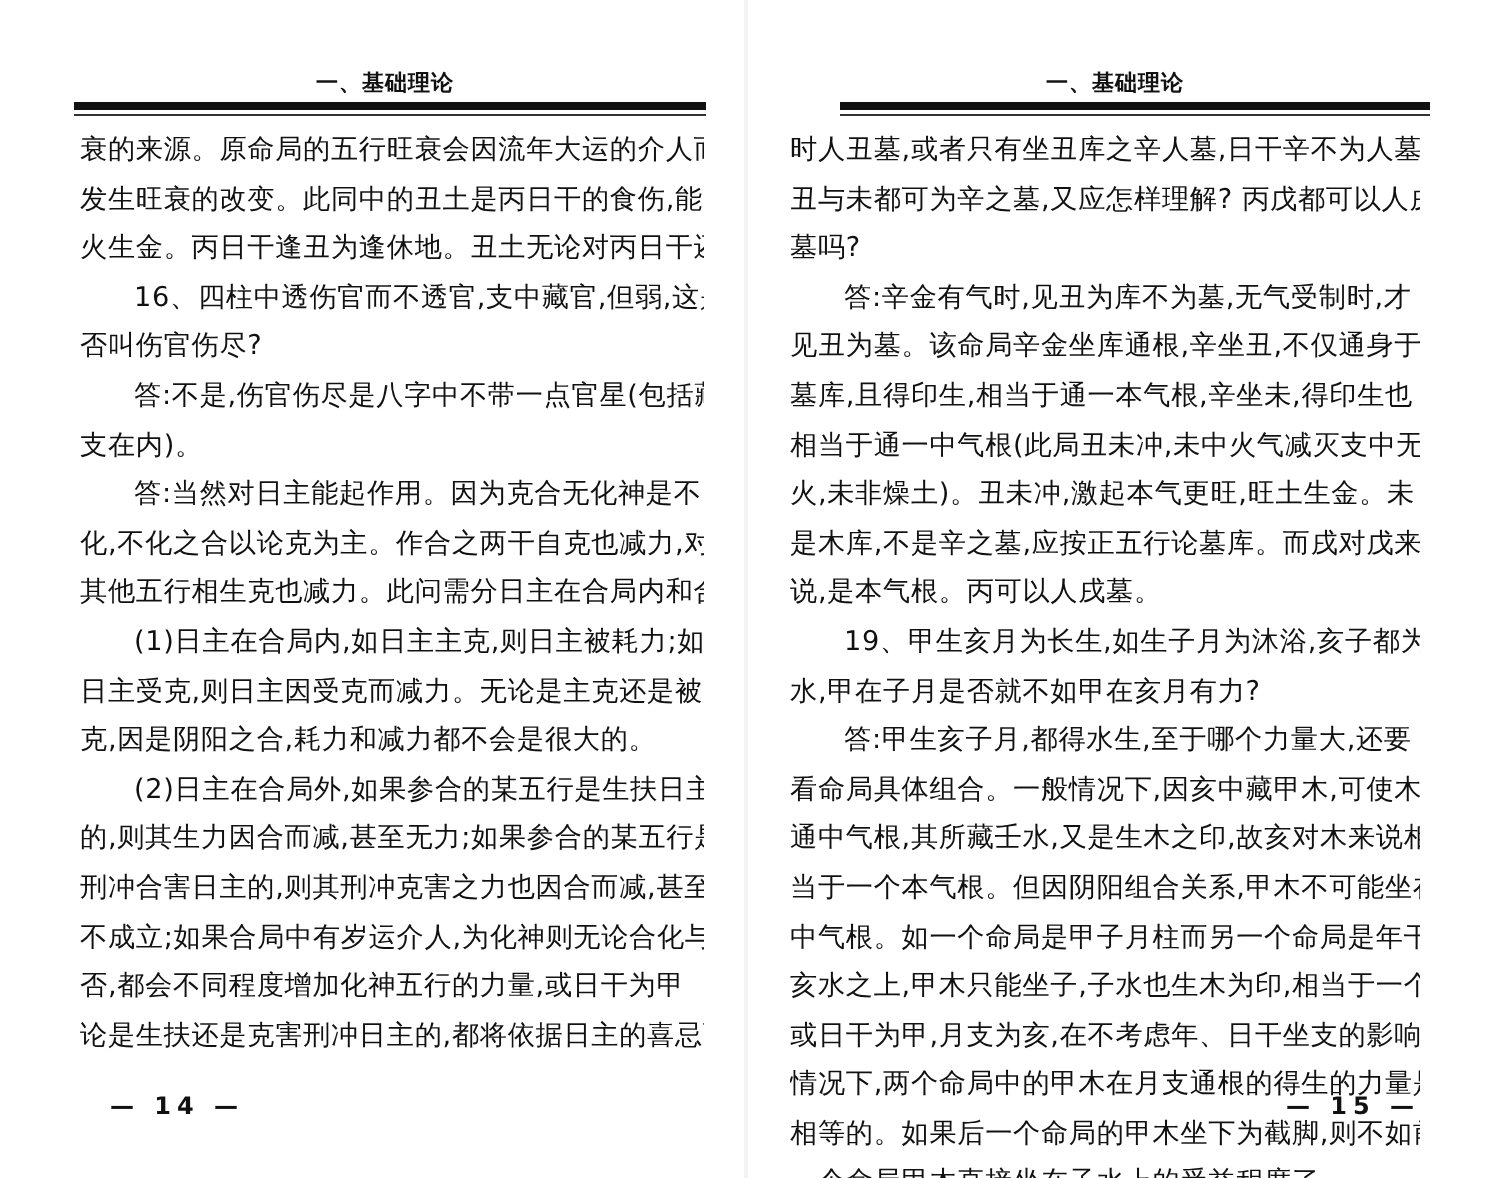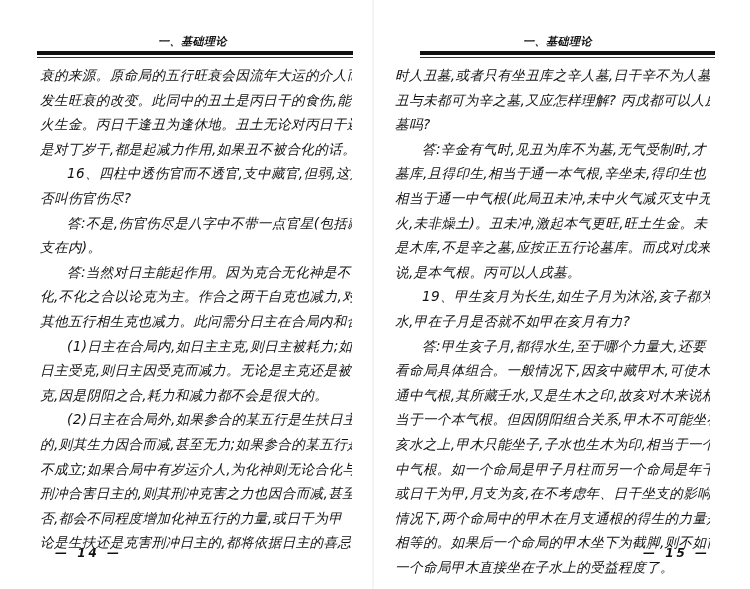--- a/index.html
+++ b/index.html
@@ -1,18 +1,18 @@
 <!DOCTYPE html>
 <html><head>
 <meta charset="utf-8">
 <style>
   html, body { margin:0; padding:0; }
   body { width:750px; height:589px; background:#ffffff; position:relative; overflow:hidden;
          font-family:"DejaVu Sans", sans-serif; color:#111; }
-  .page { position:absolute; top:0; height:589px;font-style:italic; }
+  .page { position:absolute; top:0; height:589px; }
   .page-left { left:0; width:375px; }
   .page-right { left:375px; width:375px; }
   .running-head { position:absolute; top:34px; font-size:11px; font-weight:bold; letter-spacing:0.5px; white-space:nowrap; }
   .page-left .running-head { left:158px; }
   .page-right .running-head { left:148px; }
   .rule { position:absolute; top:51px; height:4px; background:#111; }
   .rule2 { position:absolute; top:57px; height:1px; background:#333; }
   .page-left .rule, .page-left .rule2 { left:37px; width:316px; }
   .page-right .rule, .page-right .rule2 { left:45px; width:295px; }
   .body-text { position:absolute; top:63px; }
@@ -30,64 +30,64 @@
 <body>
 
 <div class="page page-left">
   <div class="running-head">一、基础理论</div>
   <div class="rule"></div>
   <div class="rule2"></div>
   <div class="body-text" id="left-body">
       <div class="line">衰的来源。原命局的五行旺衰会因流年大运的介人而</div>
       <div class="line">发生旺衰的改变。此同中的丑土是丙日干的食伤,能晦</div>
       <div class="line">火生金。丙日干逢丑为逢休地。丑土无论对丙日干还</div>
-      <div class="line">是对丁岁干,都是起减力作用,如果丑不被合化的话。</div>
       <div class="line indent">16、四柱中透伤官而不透官,支中藏官,但弱,这是</div>
       <div class="line">否叫伤官伤尽?</div>
       <div class="line indent">答:不是,伤官伤尽是八字中不带一点官星(包括藏</div>
       <div class="line">支在内)。</div>
       <div class="line indent">答:当然对日主能起作用。因为克合无化神是不</div>
       <div class="line">化,不化之合以论克为主。作合之两干自克也减力,对</div>
       <div class="line">其他五行相生克也减力。此问需分日主在合局内和合</div>
       <div class="line indent">(1)日主在合局内,如日主主克,则日主被耗力;如</div>
       <div class="line">日主受克,则日主因受克而减力。无论是主克还是被</div>
       <div class="line">克,因是阴阳之合,耗力和减力都不会是很大的。</div>
       <div class="line indent">(2)日主在合局外,如果参合的某五行是生扶日主</div>
       <div class="line">的,则其生力因合而减,甚至无力;如果参合的某五行是</div>
+      <div class="line">刑冲合害日主的,则其刑冲克害之力也因合而减,甚至</div>
       <div class="line">不成立;如果合局中有岁运介人,为化神则无论合化与</div>
-      <div class="line">刑冲合害日主的,则其刑冲克害之力也因合而减,甚至</div>
       <div class="line">否,都会不同程度增加化神五行的力量,或日干为甲</div>
       <div class="line">论是生扶还是克害刑冲日主的,都将依据日主的喜忌而</div>
     </div>
   <div class="folio">— 14 —</div>
 </div>
 
 <div class="gutter"></div>
 
 <div class="page page-right">
   <div class="running-head">一、基础理论</div>
   <div class="rule"></div>
   <div class="rule2"></div>
   <div class="body-text" id="right-body">
       <div class="line">时人丑墓,或者只有坐丑库之辛人墓,日干辛不为人墓?</div>
       <div class="line">丑与未都可为辛之墓,又应怎样理解? 丙戊都可以人戌</div>
       <div class="line">墓吗?</div>
       <div class="line indent">答:辛金有气时,见丑为库不为墓,无气受制时,才</div>
+      <div class="line">见丑为墓。该命局辛金坐库通根,辛坐丑,不仅通身于</div>
       <div class="line">墓库,且得印生,相当于通一本气根,辛坐未,得印生也</div>
       <div class="line">相当于通一中气根(此局丑未冲,未中火气减灭支中无</div>
       <div class="line">火,未非燥土)。丑未冲,激起本气更旺,旺土生金。未</div>
       <div class="line">是木库,不是辛之墓,应按正五行论墓库。而戌对戊来</div>
       <div class="line">说,是本气根。丙可以人戌墓。</div>
       <div class="line indent">19、甲生亥月为长生,如生子月为沐浴,亥子都为</div>
       <div class="line">水,甲在子月是否就不如甲在亥月有力?</div>
       <div class="line indent">答:甲生亥子月,都得水生,至于哪个力量大,还要</div>
       <div class="line">看命局具体组合。一般情况下,因亥中藏甲木,可使木</div>
       <div class="line">通中气根,其所藏壬水,又是生木之印,故亥对木来说相</div>
       <div class="line">当于一个本气根。但因阴阳组合关系,甲木不可能坐在</div>
+      <div class="line">中气根。如一个命局是甲子月柱而另一个命局是年干</div>
       <div class="line">亥水之上,甲木只能坐子,子水也生木为印,相当于一个</div>
-      <div class="line">中气根。如一个命局是甲子月柱而另一个命局是年干</div>
       <div class="line">或日干为甲,月支为亥,在不考虑年、日干坐支的影响的</div>
       <div class="line">情况下,两个命局中的甲木在月支通根的得生的力量是</div>
       <div class="line">相等的。如果后一个命局的甲木坐下为截脚,则不如前</div>
       <div class="line">一个命局甲木直接坐在子水上的受益程度了。</div>
     </div>
   <div class="folio">— 15 —</div>
 </div>
 
 </body></html>

